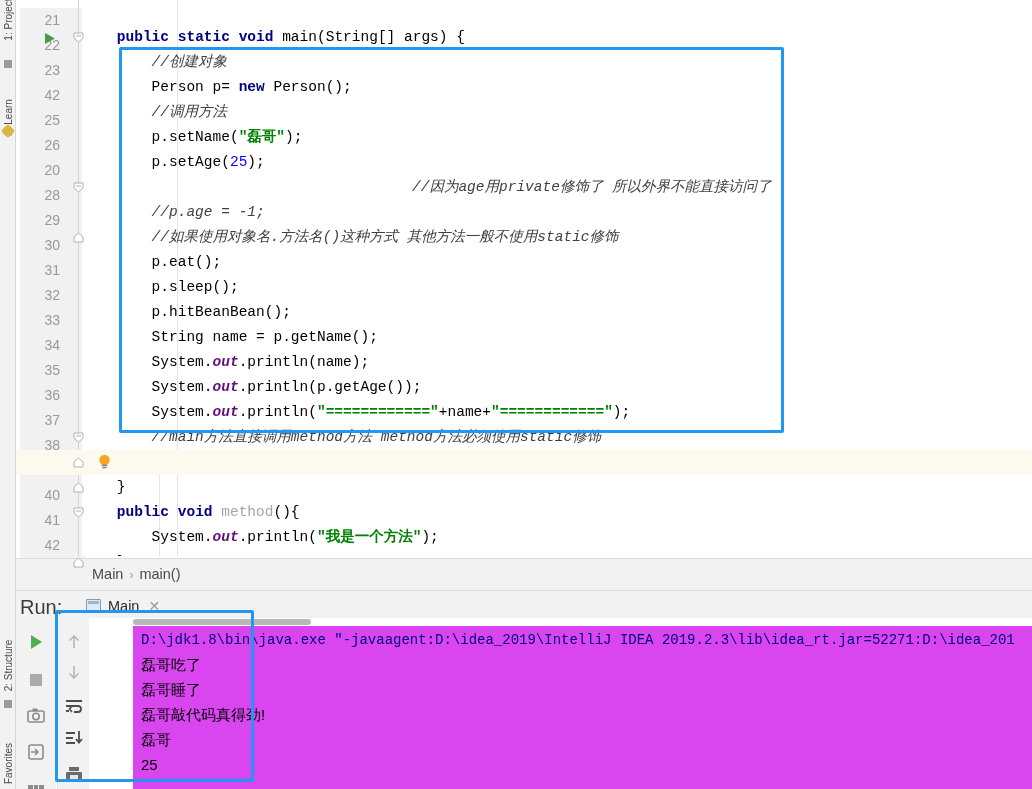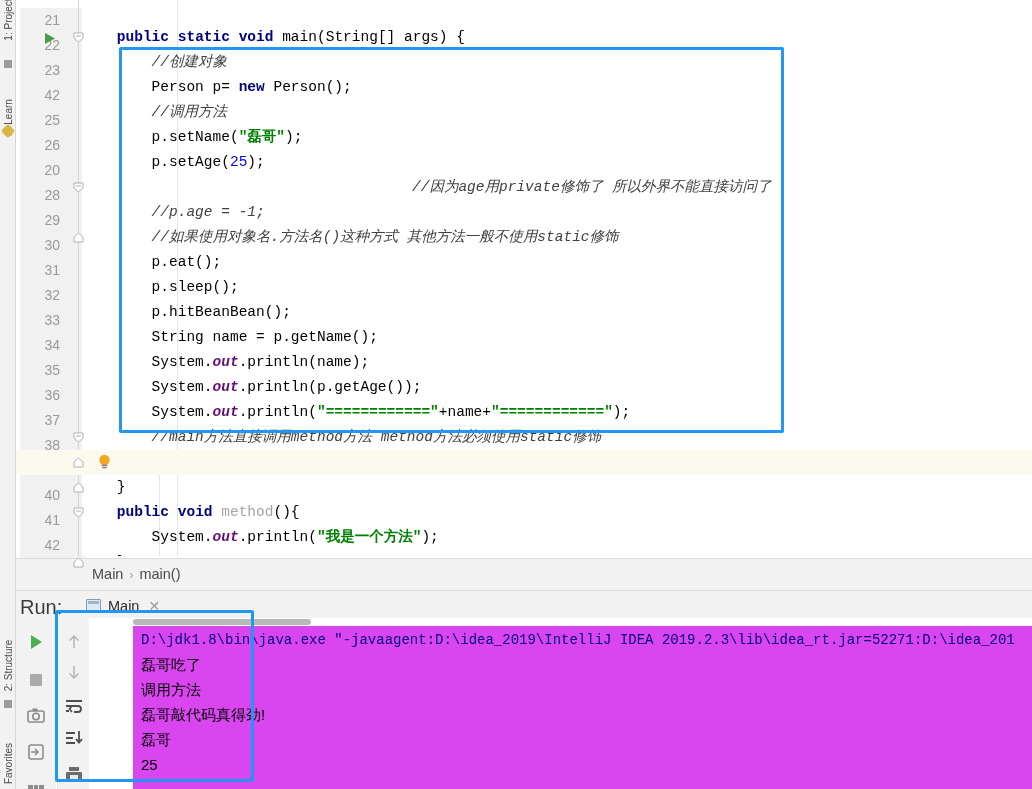--- a/index.html
+++ b/index.html
@@ -307,21 +307,21 @@
         </svg>
     </div>
   </div>
 
   <div class="console">
     <div class="consoletrack">
       <div class="consolethumb"></div>
     </div>
   <div class="cline cmdline" style="top: 10px;">D:\jdk1.8\bin\java.exe "-javaagent:D:\idea_2019\IntelliJ IDEA 2019.2.3\lib\idea_rt.jar=52271:D:\idea_201</div>
       <div class="cline outline" style="top: 35px;">磊哥吃了</div>
-      <div class="cline outline" style="top: 60px;">调用方法</div>
+      <div class="cline outline" style="top: 60px;">磊哥睡了</div>
       <div class="cline outline" style="top: 85px;">磊哥敲代码真得劲!</div>
       <div class="cline outline" style="top: 110px;">磊哥</div>
       <div class="cline outline" style="top: 135px;">25</div>
     </div>
 
 <div class="runarrow" style="top: 31px;"><svg width="12" height="13" viewBox="0 0 12 13">
         <polygon points="1,1 11,6.5 1,12" fill="#4a9c4a"></polygon>
       </svg></div>
     <div class="fold" style="top: 32px;">
       <svg width="11" height="11" viewBox="0 0 11 11">

